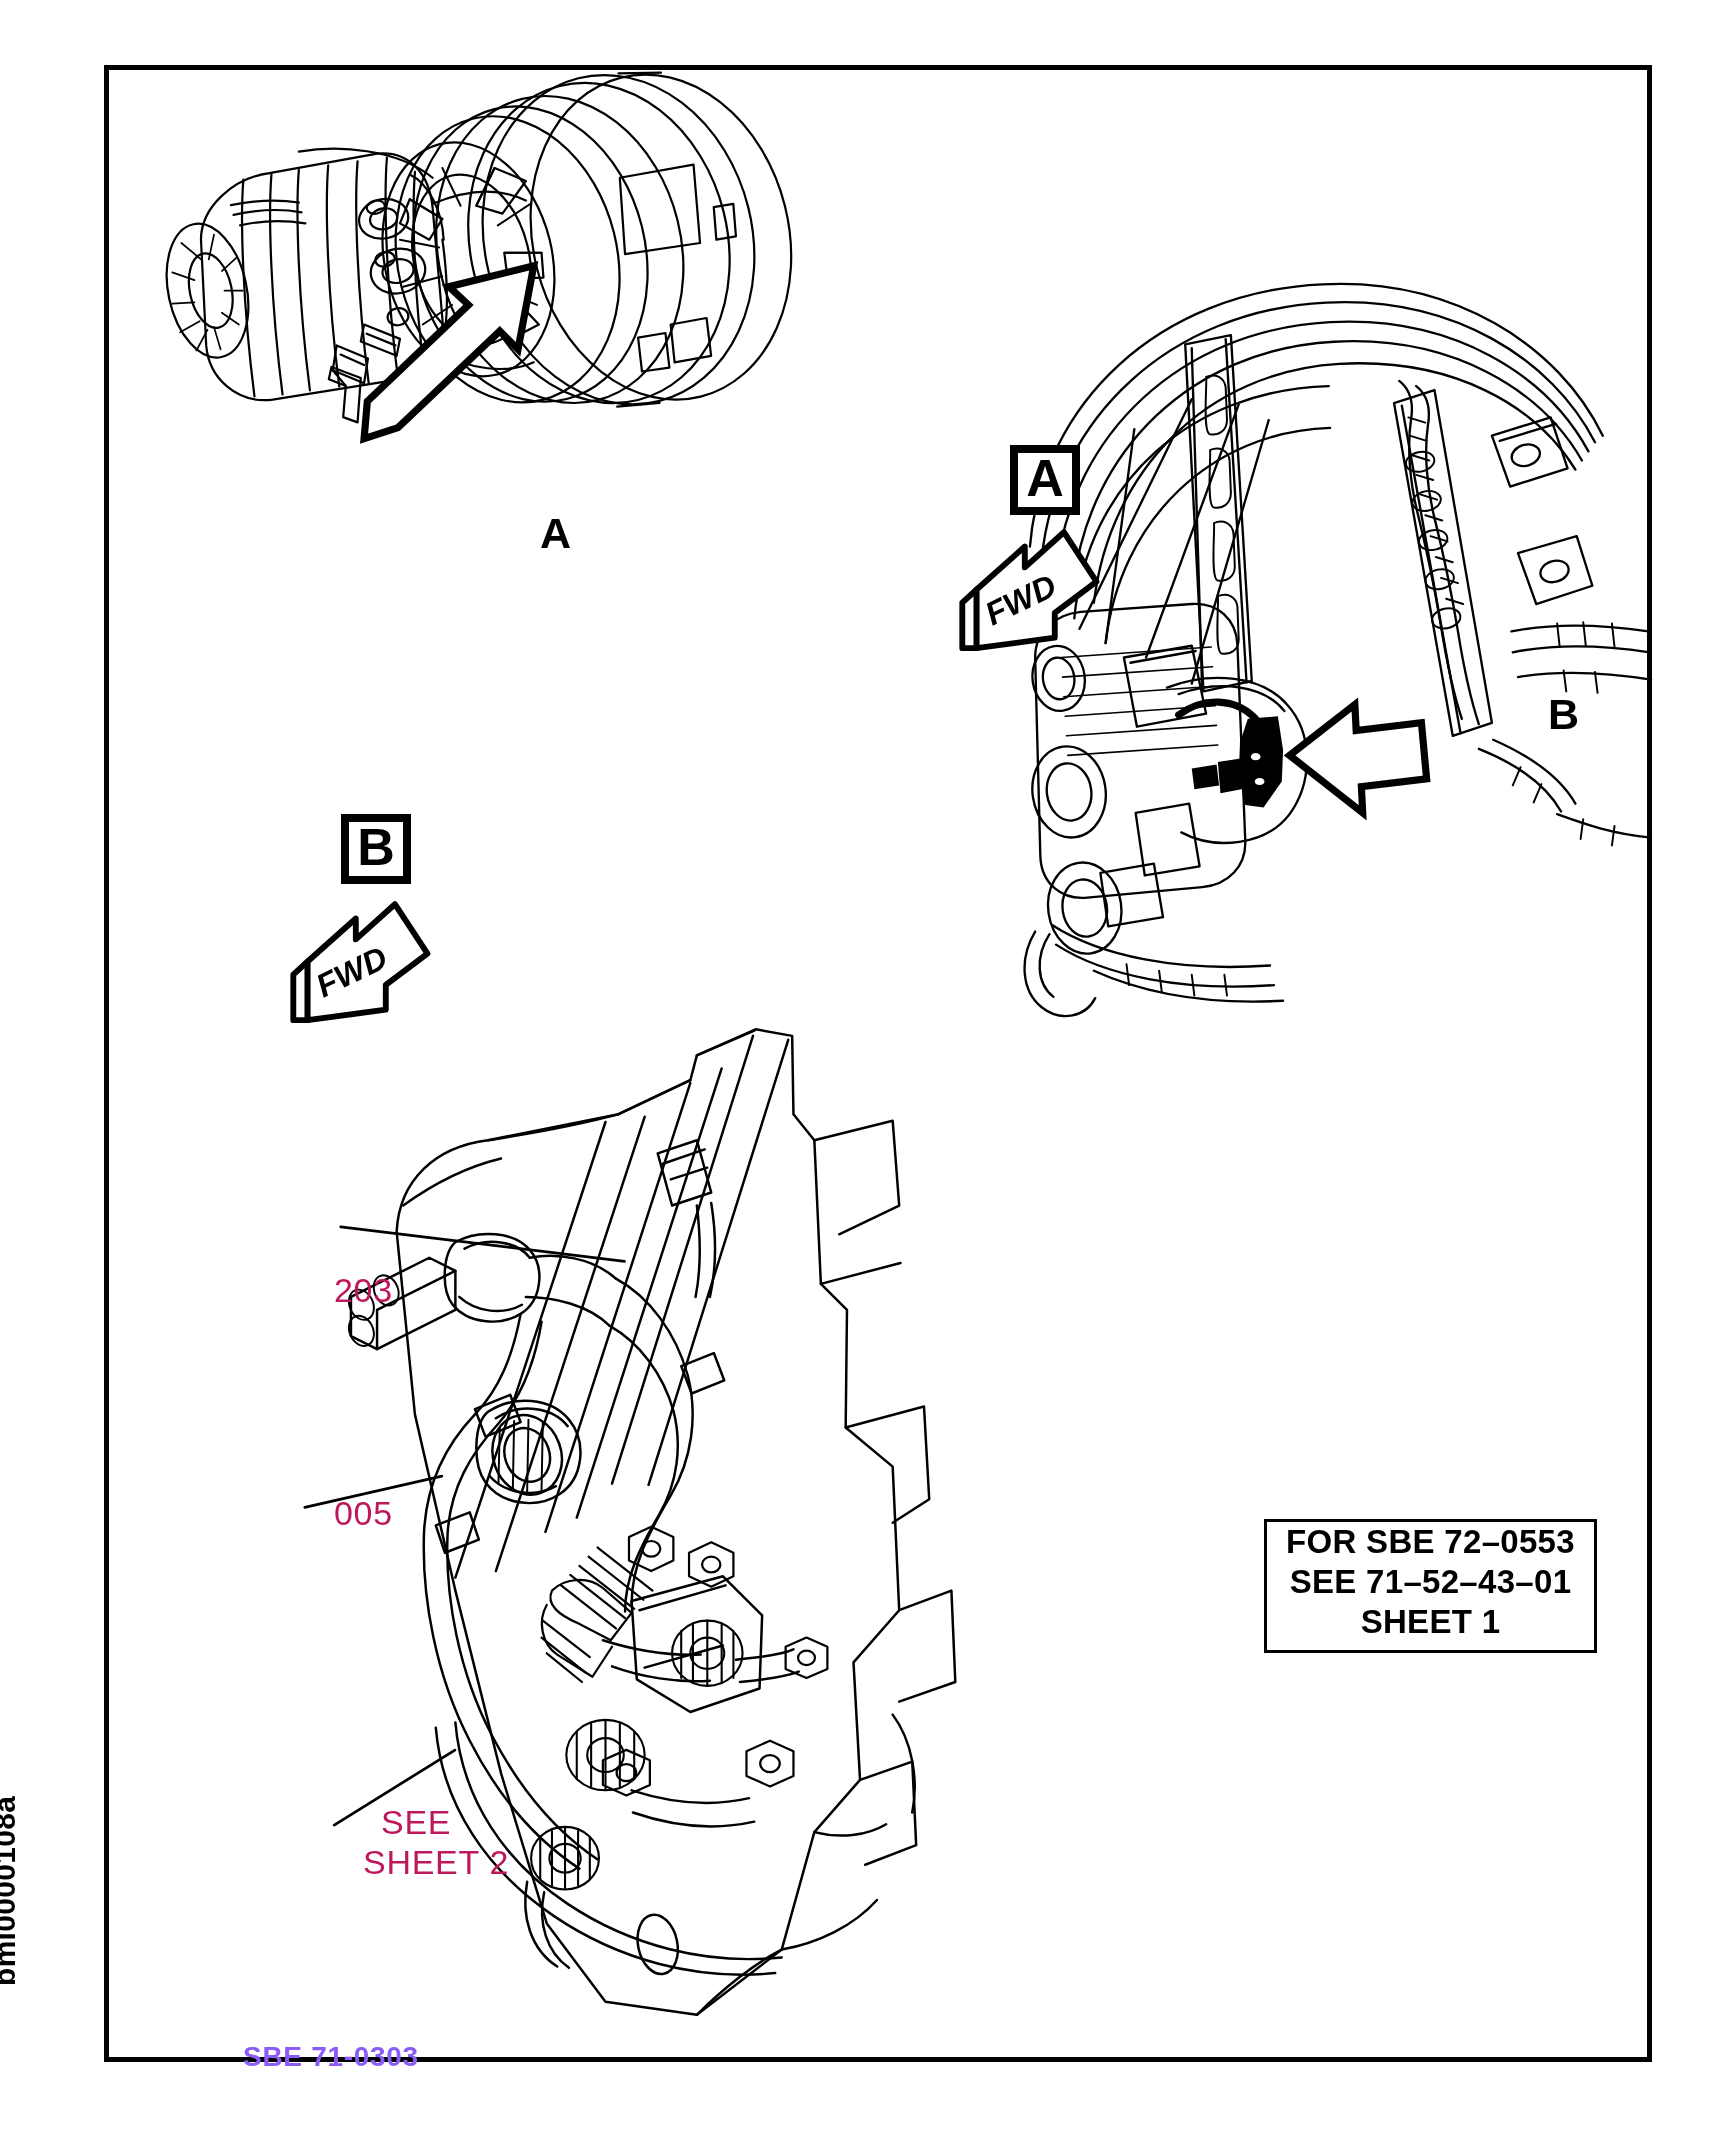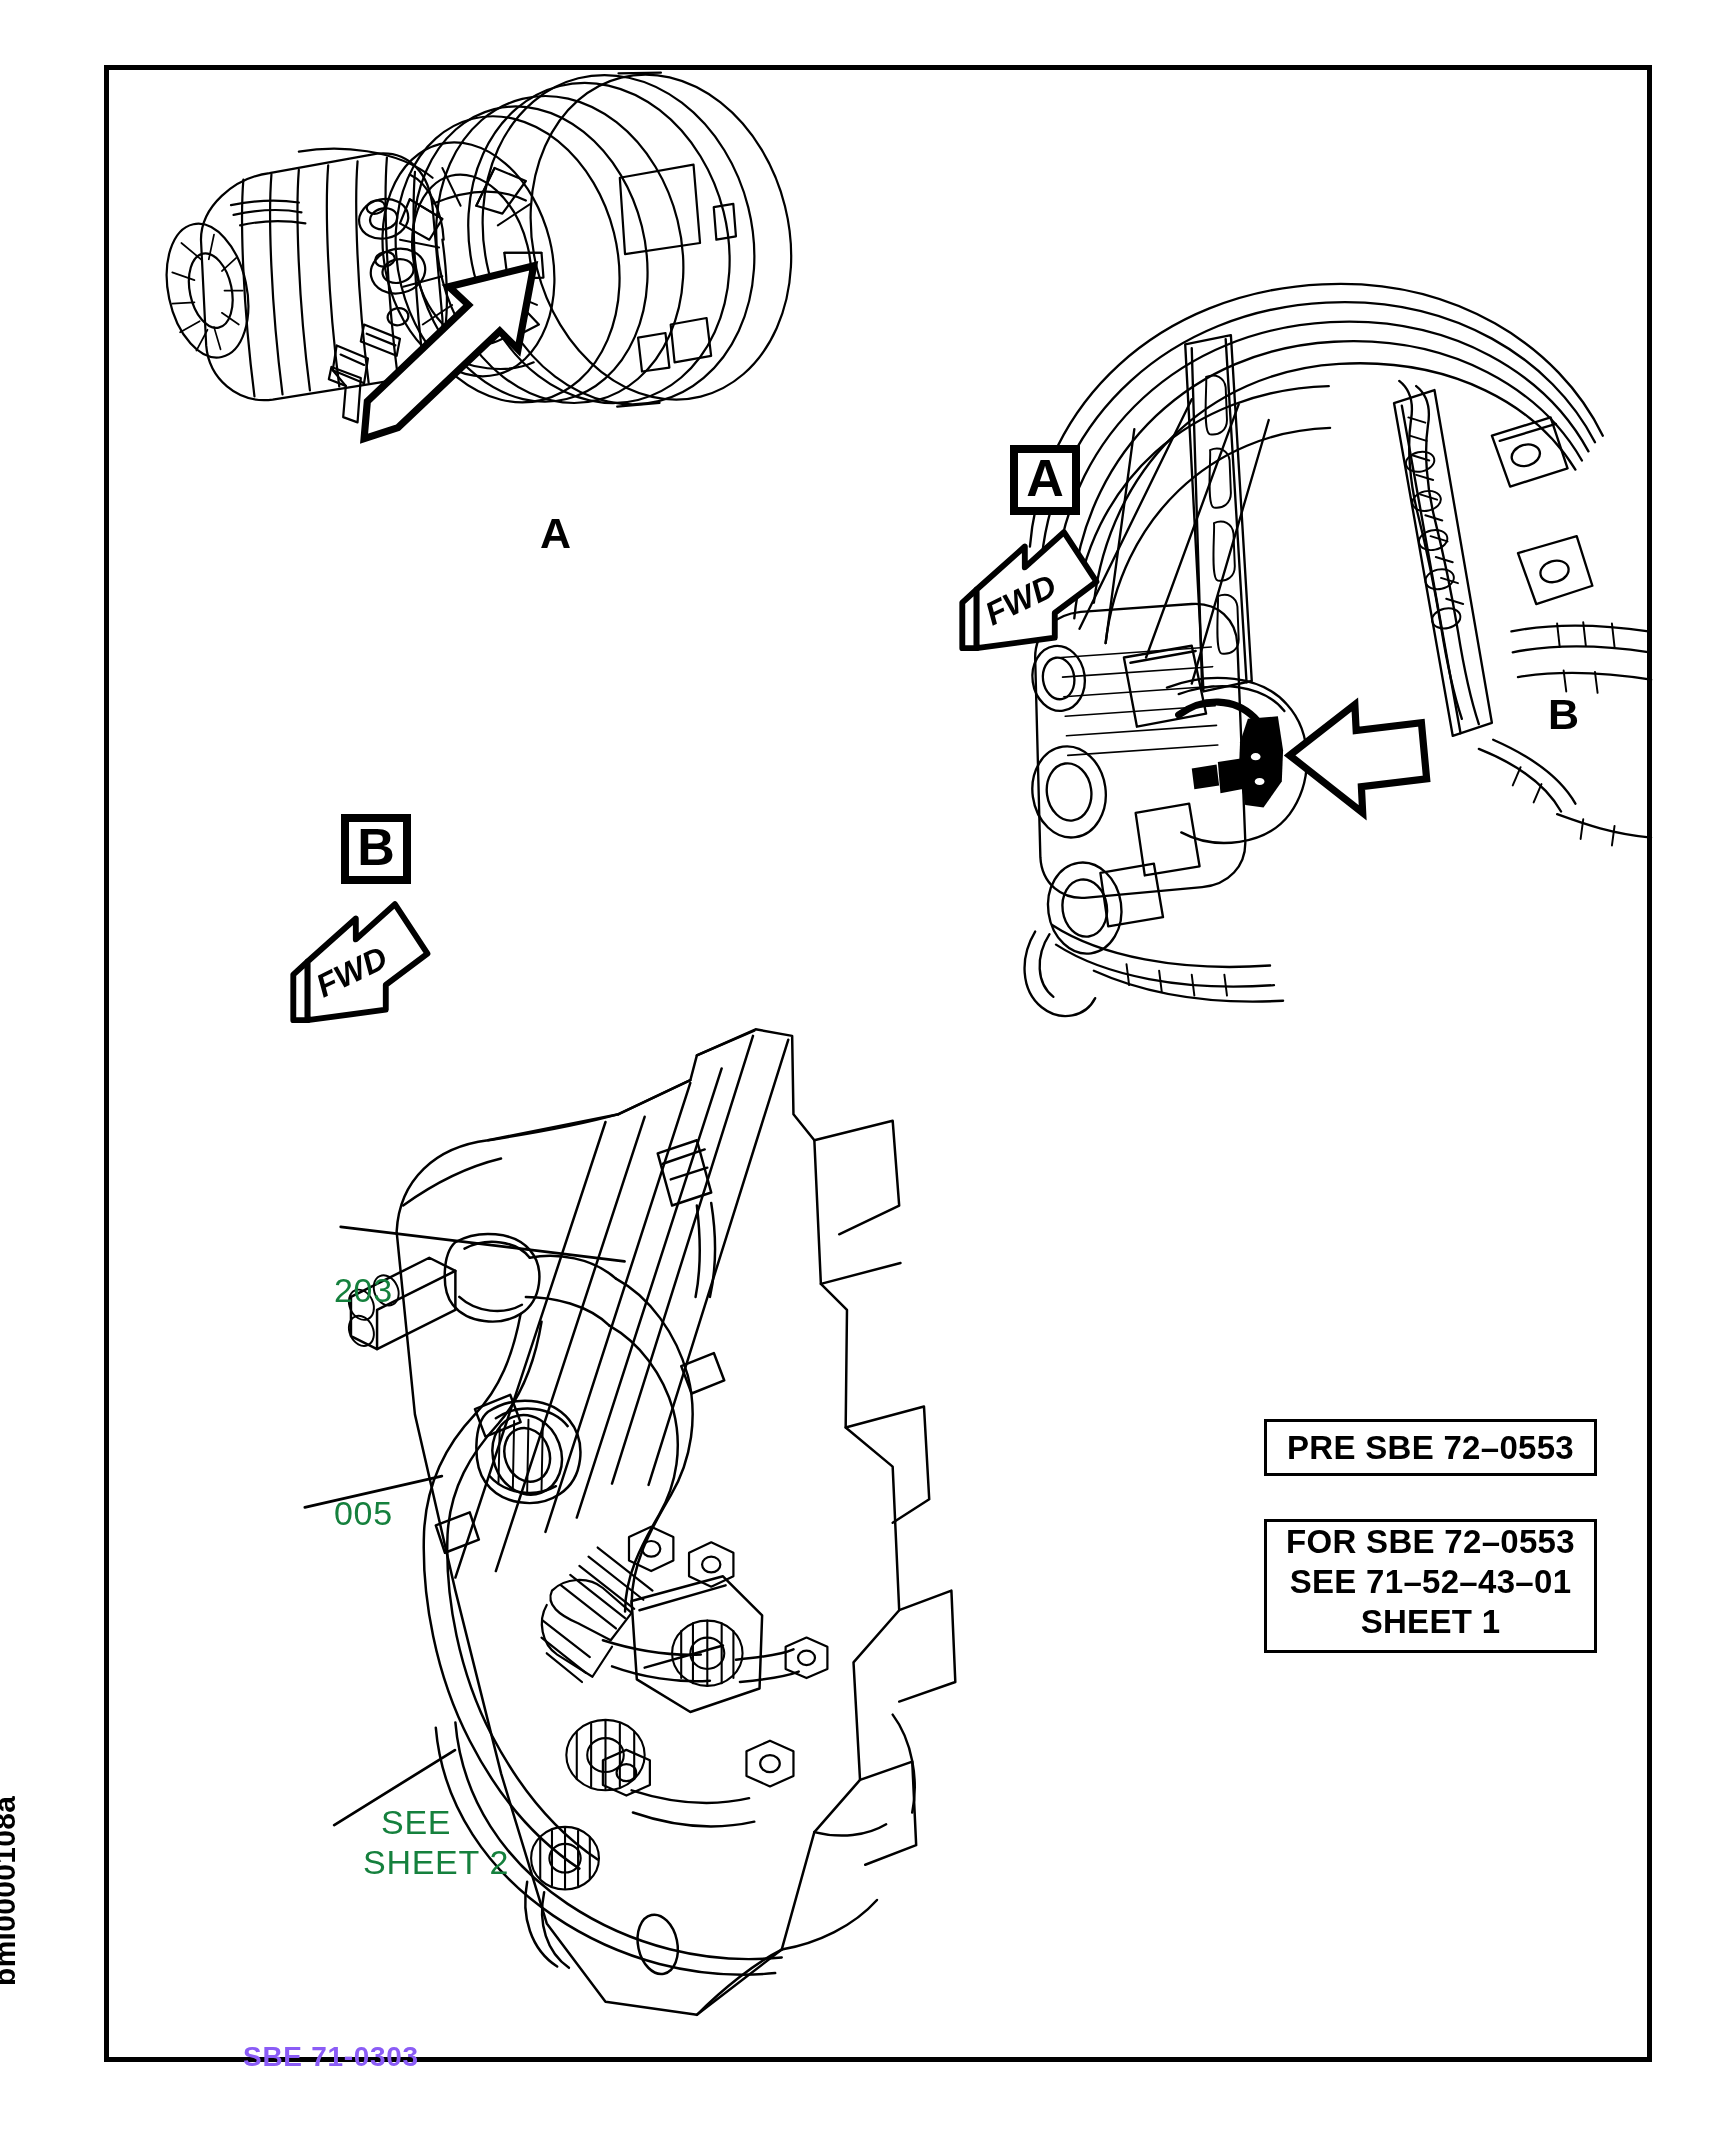--- a/index.html
+++ b/index.html
@@ -100,21 +100,21 @@
   }
   #view-a-box { left: 901px; top: 375px; width: 70px; height: 70px; }
   #view-b-box { left: 232px;  top: 744px; width: 70px; height: 70px; }
 
   
   .fwd-arrow { position: absolute; }
 
   
   .callout {
     position: absolute;
-    color: #15803d;
+    color: #be185d;
     font-size: 34px;
     font-weight: normal;
     letter-spacing: 0.7px;
     white-space: nowrap;
   }
   #lbl-203 { left: 225px; top: 1201px; }
   #lbl-005 { left: 225px; top: 1424px; }
   #lbl-sheet2 { left: 254px; top: 1732px; line-height: 40px; }
   #lbl-sheet2 div:nth-child(1) { margin-left: 18px; }
 
@@ -575,23 +575,20 @@
     <div class="arrow-letter" id="letter-a-draw">A</div>
     <div class="arrow-letter" id="letter-b-draw">B</div>
 
     <div class="callout" id="lbl-203">203</div>
     <div class="callout" id="lbl-005">005</div>
     <div class="callout" id="lbl-sheet2">
       <div>SEE</div>
       <div>SHEET 2</div>
     </div>
 
-    <div class="note-box" id="note-pre">
-      <span>PRE SBE 72–0553</span>
-    </div>
     <div class="note-box" id="note-for">
       <div>FOR SBE 72–0553</div>
       <div>SEE 71–52–43–01</div>
       <div>SHEET 1</div>
     </div>
 
     <div id="sbe-code">SBE 71-0303</div>
 
   </div>
 </div>

